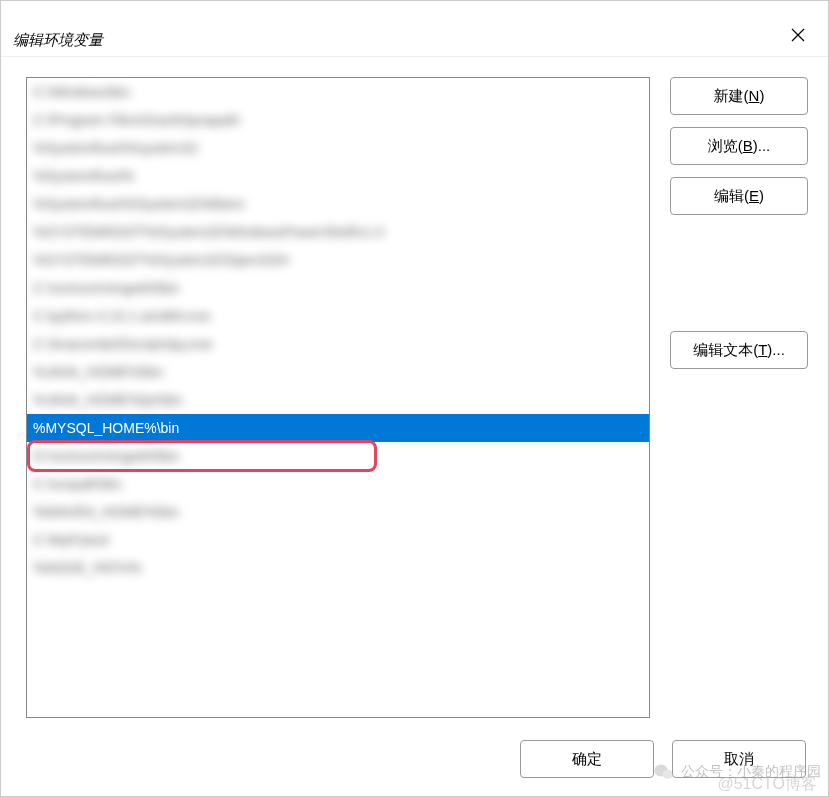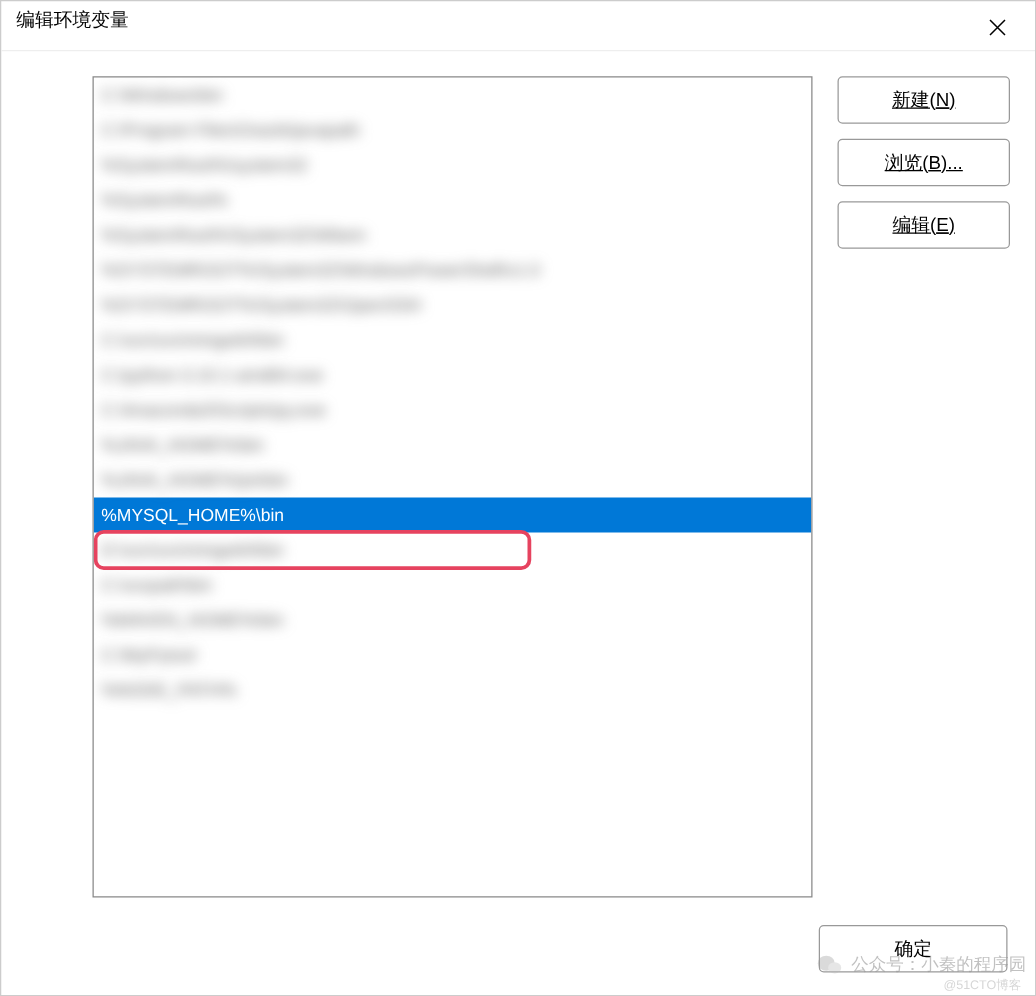--- a/index.html
+++ b/index.html
@@ -18,25 +18,26 @@
     }
     .dialog {
       width: 100%;
       height: 100%;
       display: flex;
       flex-direction: column;
       border: 1px solid #ccc;
     }
     .titlebar {
       display: flex;
-      align-items: flex-start;
+      align-items: flex-end;
       justify-content: space-between;
       padding: 6px 12px;
-      height: 40px;
+      height: 56px;
       border-bottom: 1px solid #eee;
+      font-style: italic;
     }
     .title {
       font-size: 15px;
       color: #000;
     }
     .close-btn {
       width: 36px;
       height: 30px;
       display: flex;
       align-items: center;
@@ -53,21 +54,20 @@
       display: flex;
       padding: 20px 20px 10px 25px;
       gap: 20px;
     }
     .listbox {
       flex: 1;
       border: 1px solid #888;
       background: #fff;
       overflow: hidden;
       position: relative;
-      margin-left: 48px;
     }
     .list-item {
       height: 28px;
       line-height: 28px;
       padding: 0 6px;
       font-size: 14px;
       white-space: nowrap;
       cursor: pointer;
     }
     .list-item.selected {
@@ -88,21 +88,20 @@
     .blur-text {
       filter: blur(5px);
       color: #666;
       user-select: none;
     }
     .button-column {
       width: 138px;
       display: flex;
       flex-direction: column;
       gap: 12px;
-      text-decoration: underline;
     }
     .button-column .spacer {
       height: 40px;
     }
     .btn {
       width: 100%;
       height: 38px;
       background: #fff;
       border: 1px solid #999;
       border-radius: 4px;
@@ -115,39 +114,39 @@
       font-family: inherit;
     }
     .footer {
       display: flex;
       justify-content: flex-end;
       gap: 18px;
       padding: 12px 22px 18px 22px;
       align-items: center;
     }
     .footer .btn {
-      width: 151px;
+      width: 134px;
     }
     .watermark {
       position: absolute;
       right: 8px;
       bottom: 16px;
       font-size: 14px;
       color: #999;
       opacity: 0.6;
       pointer-events: none;
       display: flex;
       align-items: flex-end;
       gap: 6px;
     }
     .watermark-sub {
       position: absolute;
       right: 12px;
       bottom: 2px;
-      font-size: 10px;
+      font-size: 16px;
       color: #bbb;
       opacity: 0.6;
       pointer-events: none;
     }
     .wechat-icon {
       width: 22px;
       height: 18px;
       opacity: 0.6;
     }
     .underline {
@@ -194,25 +193,29 @@
           <span>新建(<span class="underline">N</span>)</span>
         </button>
       <button class="btn">
           <span>浏览(<span class="underline">B</span>)...</span>
         </button>
       <button class="btn">
           <span>编辑(<span class="underline">E</span>)</span>
         </button>
       <div class="spacer"></div>
       <div class="spacer"></div>
+      <button class="btn">
+          <span>编辑文本(<span class="underline">T</span>)...</span>
+        </button>
     </div>
   </div>
 
   <div class="footer">
     <button class="btn">确定</button>
+    <button class="btn">取消</button>
   </div>
 </div>
 
 <div class="watermark">
   <svg class="wechat-icon" viewBox="0 0 28 24">
     <ellipse cx="10" cy="10" rx="9" ry="8" fill="#999"></ellipse>
     <ellipse cx="19" cy="15" rx="7" ry="6" fill="#bbb"></ellipse>
   </svg>
   <span>公众号：小秦的程序园</span>
 </div>

